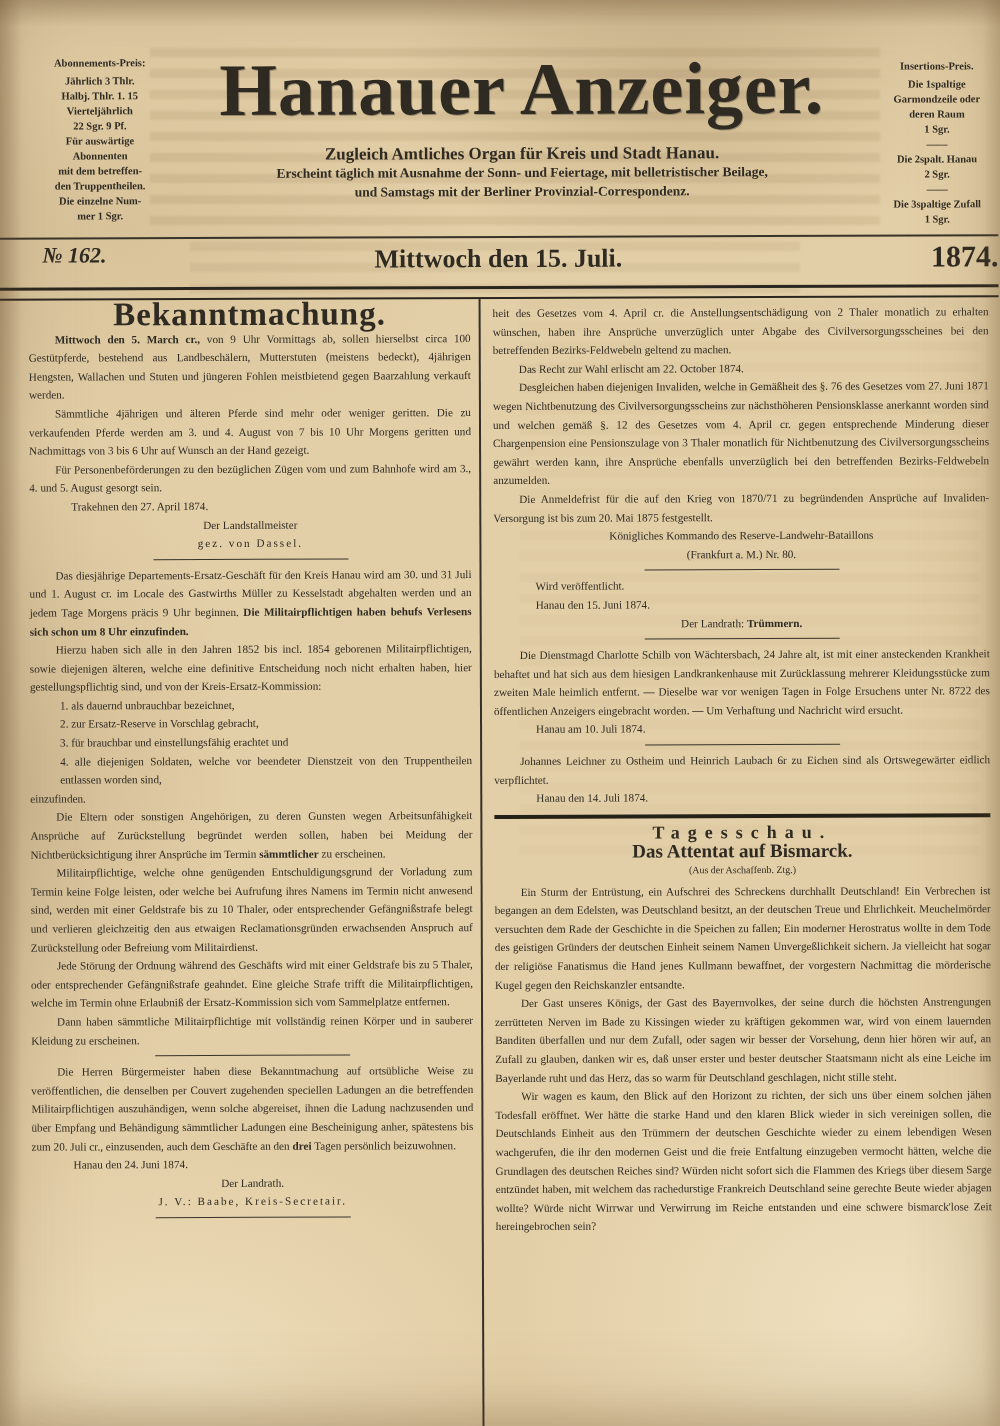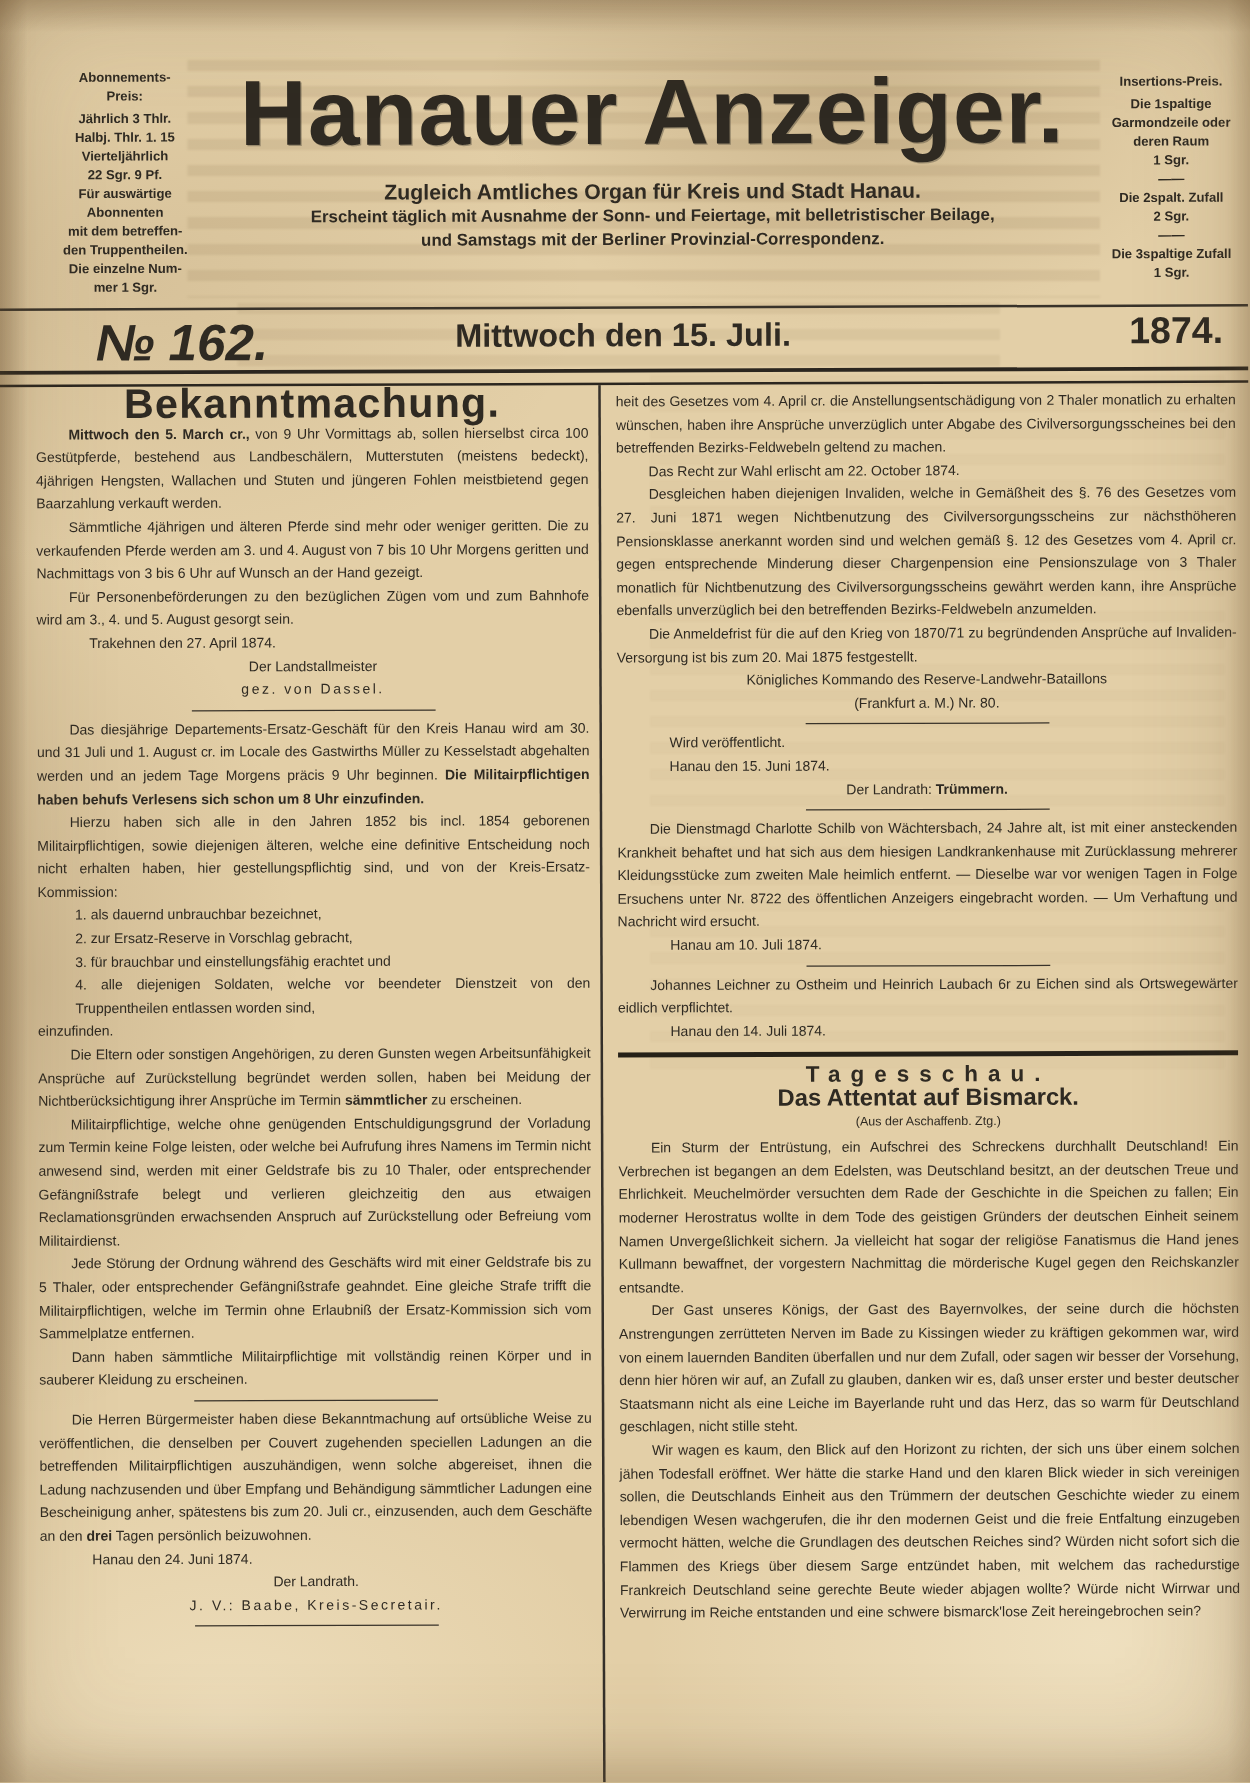--- a/index.html
+++ b/index.html
@@ -1,19 +1,19 @@
 <!DOCTYPE html>
 <html lang="de"><head>
 <meta charset="utf-8">
 <style>
   html,body{margin:0;padding:0;background:#cdb68c;}
   .page{
     position:relative;width:1000px;height:1426px;margin:0 auto;overflow:hidden;
     color:#2f2a22;
-    font-family:Liberation Sans, sans-serif;
+    font-family:Liberation Serif, serif;
     background-color:#e3cfa7;
     background-image:
       radial-gradient(ellipse 420px 260px at 68% 6%, rgba(124,94,54,.20), rgba(124,94,54,0) 70%),
       radial-gradient(ellipse 500px 330px at 12% 16%, rgba(130,100,60,.12), rgba(130,100,60,0) 70%),
       radial-gradient(ellipse 520px 420px at 88% 92%, rgba(250,240,214,.50), rgba(250,240,214,0) 70%),
       radial-gradient(ellipse 460px 320px at 18% 96%, rgba(248,236,208,.45), rgba(248,236,208,0) 70%),
       radial-gradient(ellipse 300px 500px at 3% 55%, rgba(110,80,45,.16), rgba(110,80,45,0) 70%),
       linear-gradient(180deg, rgba(106,78,44,.32), rgba(106,78,44,0) 26px),
       linear-gradient(90deg, rgba(96,68,38,.30), rgba(96,68,38,0) 22px),
       linear-gradient(270deg, rgba(116,88,52,.18), rgba(116,88,52,0) 18px);
@@ -40,23 +40,23 @@
   .box-title{width:92px;margin:0 auto 3px;font-weight:bold;}
   .pricebox .line{white-space:nowrap;overflow:hidden;}
   .mast-center{text-align:center;}
   .title{font-size:74px;line-height:1.08;font-weight:bold;letter-spacing:1px;margin-top:10px;
          text-shadow:1px 1px 0 rgba(47,42,34,.35);}
   .subtitle{font-size:17px;font-weight:bold;margin-top:14px;}
   .schedule{font-size:13.5px;font-weight:bold;line-height:1.4;}
 
   .header-rule{border:0;border-top:2px solid #39332a;margin-top:8px;}
   .issue-row{position:relative;height:48px;}
-  .issue-no{position:absolute;left:44px;top:3px;font-size:41px;font-weight:bold;font-style:italic;margin-left:34px;}
+  .issue-no{position:absolute;left:44px;top:3px;font-size:22px;font-weight:bold;font-style:italic;}
   .issue-date{position:absolute;left:50%;transform:translateX(-50%);top:6px;font-size:26px;font-weight:bold;}
-  .issue-year{position:absolute;right:20px;top:3px;font-size:30px;font-weight:bold;}
+  .issue-year{position:absolute;right:0;top:3px;font-size:30px;font-weight:bold;}
   .double-rule{height:8px;border-top:3px solid #2b261f;border-bottom:2px solid #2b261f;}
 
   
   .columns{flex:1;display:flex;overflow:hidden;}
   .bodytext{font-size:11.2px;line-height:18.6px;text-align:justify;}
   .col-left{width:480px;box-sizing:border-box;padding:5px 8px 0 30px;overflow:hidden;}
   .col-right{flex:1;box-sizing:border-box;border-left:2px solid #35302a;padding:5px 10px 0 12px;overflow:hidden;}
   p{margin:0;text-indent:26px;}
   .noindent{text-indent:0;}
   .bekannt{font-size:33px;font-weight:bold;text-align:center;letter-spacing:1px;margin:0 0 6px;text-indent:0;}
@@ -108,21 +108,21 @@
 
       <div class="pricebox ins-box">
         <div class="box-title">Insertions-Preis.</div>
         <div>
 
         <div class="line">Die 1spaltige</div>
             <div class="line">Garmondzeile oder</div>
             <div class="line">deren Raum</div>
             <div class="line">1 Sgr.</div>
             <div class="line">——</div>
-            <div class="line">Die 2spalt. Zufall</div>
+            <div class="line">Die 2spalt. Hanau</div>
             <div class="line">2 Sgr.</div>
             <div class="line">——</div>
             <div class="line">Die 3spaltige Zufall</div>
             <div class="line">1 Sgr.</div>
           </div>
       </div>
     </div>
 
     <div class="header-rule"></div>
 

